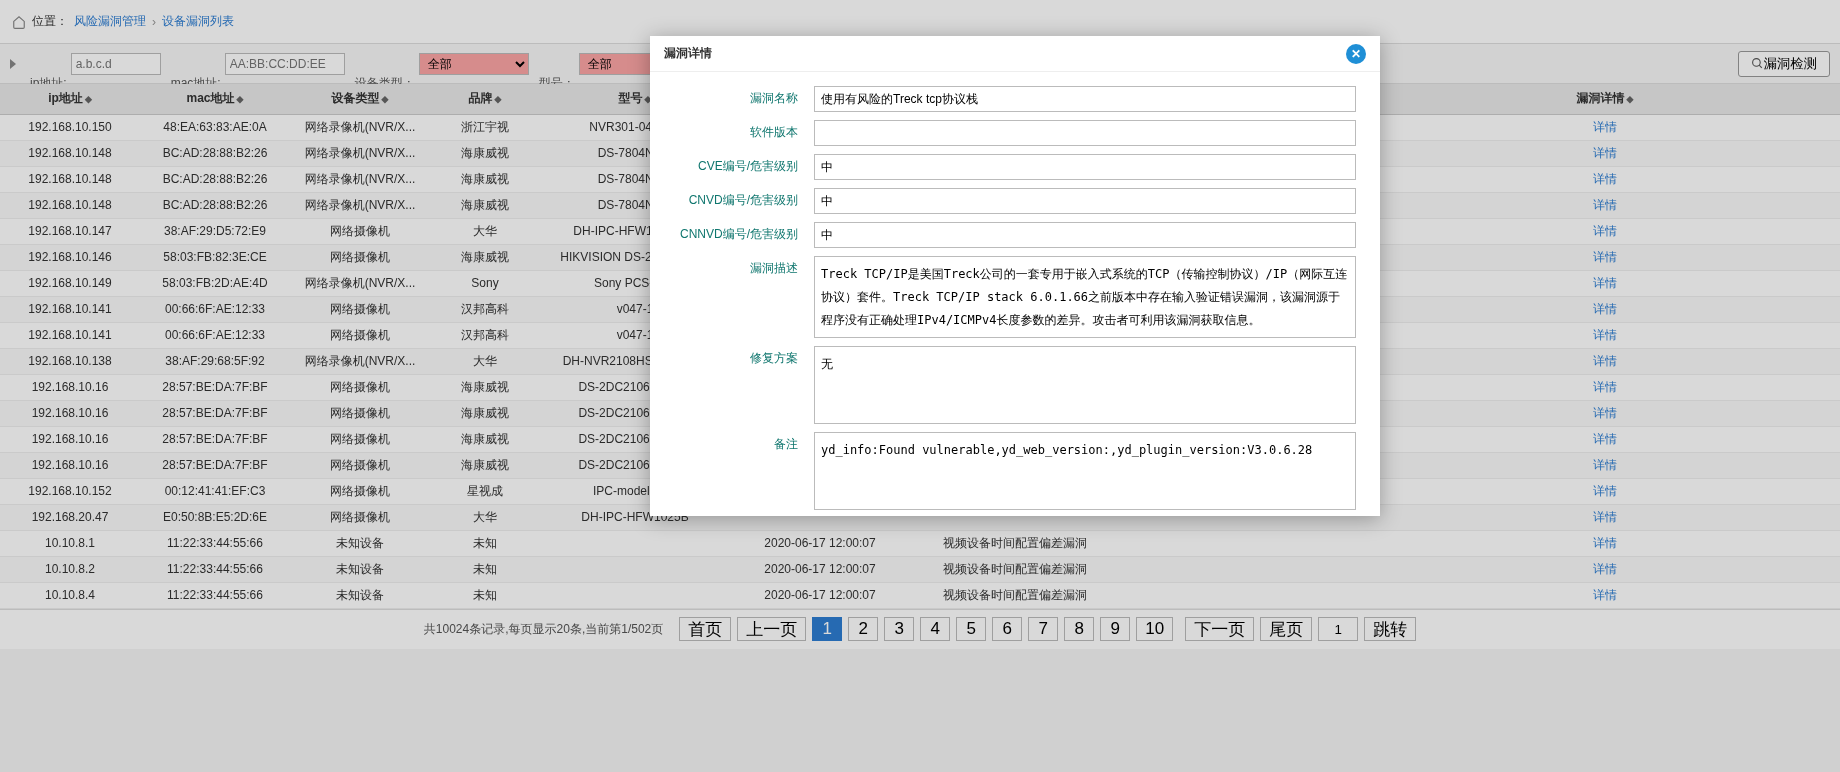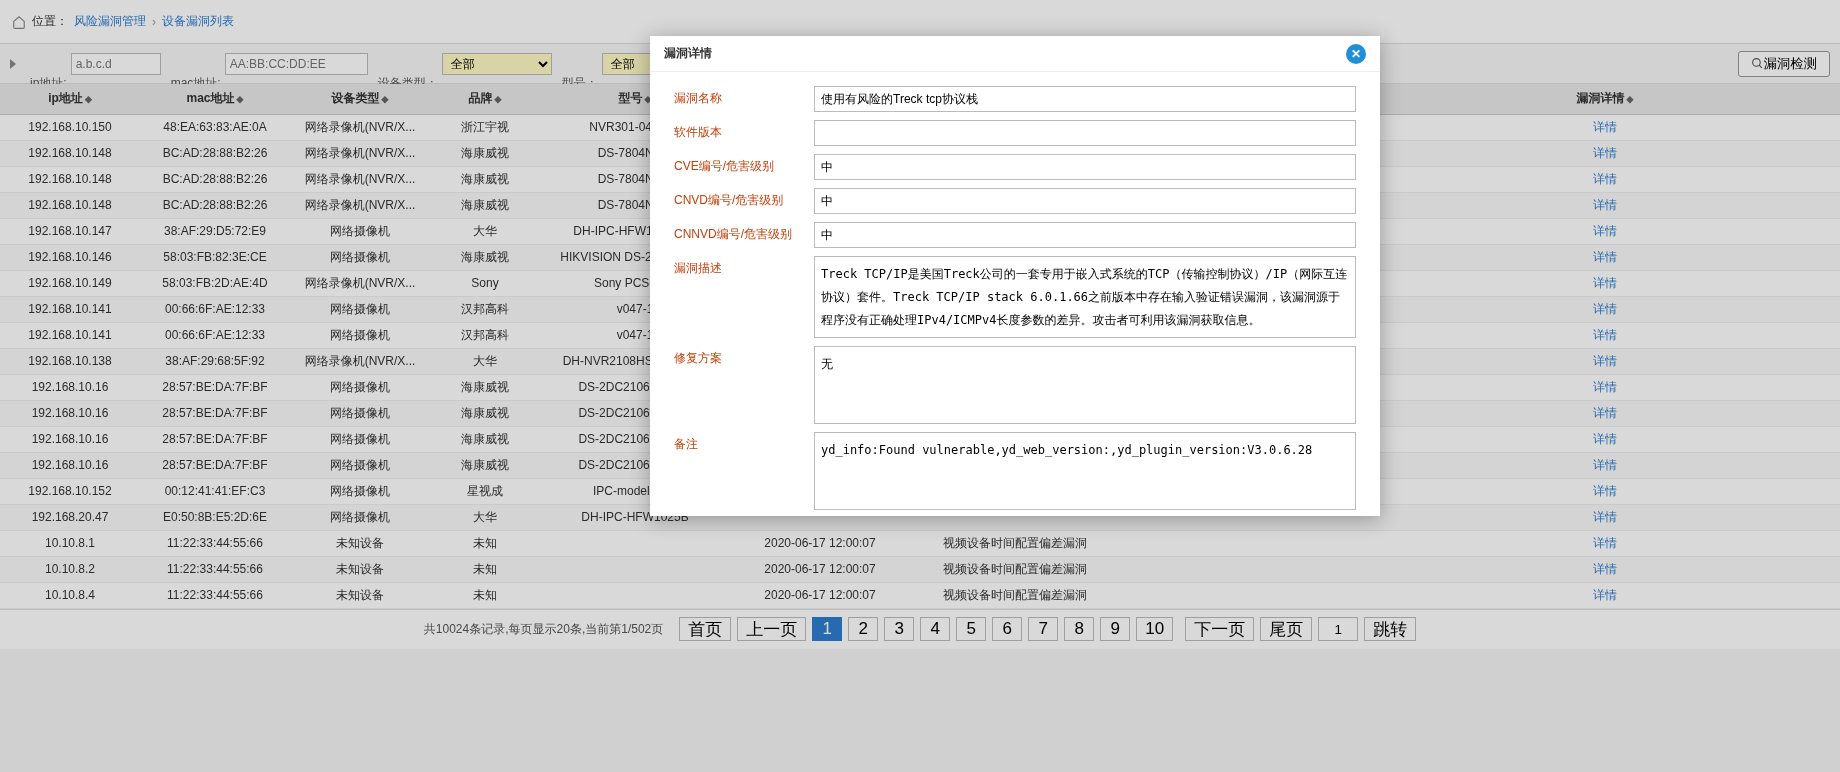--- a/index.html
+++ b/index.html
@@ -9,41 +9,41 @@
 .breadcrumb { display: flex; align-items: center; height: 44px; padding: 0 12px; background: #fff; border-bottom: 1px solid #ddd; gap: 6px; }
 .breadcrumb .home { width: 14px; height: 14px; }
 .breadcrumb a { color: #2d7dd2; text-decoration: none; cursor: pointer; }
 .breadcrumb .sep { color: #999; }
 .filters { display: flex; align-items: center; height: 40px; padding: 0 10px; gap: 10px; background: #f7f7f7; border-bottom: 1px solid #ddd; }
 .filters .tri { width: 0; height: 0; border-top: 5px solid transparent; border-bottom: 5px solid transparent; border-left: 6px solid #888; margin-right: 4px; }
 .fld { display: flex; align-items: center; gap: 4px; }
 .fld label { color: #555; margin-top: 40px; }
 .fld input, .fld select { height: 22px; border: 1px solid #bbb; padding: 0 4px; font-size: 12px; background: #fff; }
 .fld input { width: 90px; }
-.fld select { width: 110px; background: #fef9c3; }
-.fld.mac input { width: 143px; }
+.fld select { width: 110px; background: #fca5a5; }
+.fld.mac input { width: 120px; }
 .btn-scan { margin-left: auto; height: 26px; padding: 0 12px; border: 1px solid #999; background: #fff; border-radius: 3px; display: flex; align-items: center; cursor: pointer; }
 .btn-scan svg { width: 13px; height: 13px; }
 table { width: 100%; border-collapse: collapse; table-layout: fixed; padding-left: 12px; }
 th { background: #e9e9e9; height: 30px; font-weight: bold; border-bottom: 1px solid #ccc; text-align: center; position: relative; }
 th .sort { font-size: 9px; margin-left: 2px; color: #666; }
 td { height: 26px; text-align: center; border-bottom: 1px solid #eee; background: #fff; white-space: nowrap; overflow: hidden; text-overflow: ellipsis; }
 tr:nth-child(even) td { background: #f9f9f9; }
 td.link { color: #2d7dd2; cursor: pointer; }
 .pager { display: flex; justify-content: center; align-items: center; gap: 6px; height: 40px; background: #fff; border-top: 1px solid #ddd; }
 .pager .info { margin-right: 10px; color: #555; }
 .pager button { min-width: 30px; height: 24px; border: 1px solid #bbb; background: #fff; cursor: pointer; padding: 0 8px; font-size: 17px; }
 .pager button.active { background: #2d7dd2; color: #fff; border-color: #2d7dd2; }
 .pager input { width: 40px; height: 24px; border: 1px solid #bbb; text-align: center; }
 .modal { position: absolute; left: 650px; top: 36px; width: 730px; height: 480px; background: #fff; z-index: 20; box-shadow: 0 3px 20px rgba(0,0,0,0.3); display: flex; flex-direction: column; }
 .modal-head { height: 36px; display: flex; align-items: center; padding: 0 14px; border-bottom: 1px solid #eee; font-weight: bold; }
 .modal-head .close { margin-left: auto; width: 20px; height: 20px; border-radius: 50%; background: #1f8fd6; color: #fff; display: flex; align-items: center; justify-content: center; cursor: pointer; font-weight: bold; }
 .modal-body { flex: 1; padding: 14px 24px; overflow: auto; }
 .form-row { display: flex; align-items: flex-start; margin-bottom: 8px; }
-.form-row label { width: 140px; padding-right: 16px; padding-top: 4px; color: #c2410c; }
+.form-row label { width: 140px; text-align: right; padding-right: 16px; padding-top: 4px; color: #0f766e; }
 .form-row input { flex: 1; height: 26px; border: 1px solid #bbb; padding: 0 6px; font-size: 12px; }
 .form-row textarea { flex: 1; border: 1px solid #bbb; padding: 6px; font-size: 12px; font-family: SimSun, monospace; line-height: 1.9; resize: none; }
 .form-row textarea.desc { height: 82px; }
 .form-row textarea.fix { height: 78px; }
 .form-row textarea.note { height: 78px; }
 </style>
 </head>
 <body>
 
 <div class="page">

